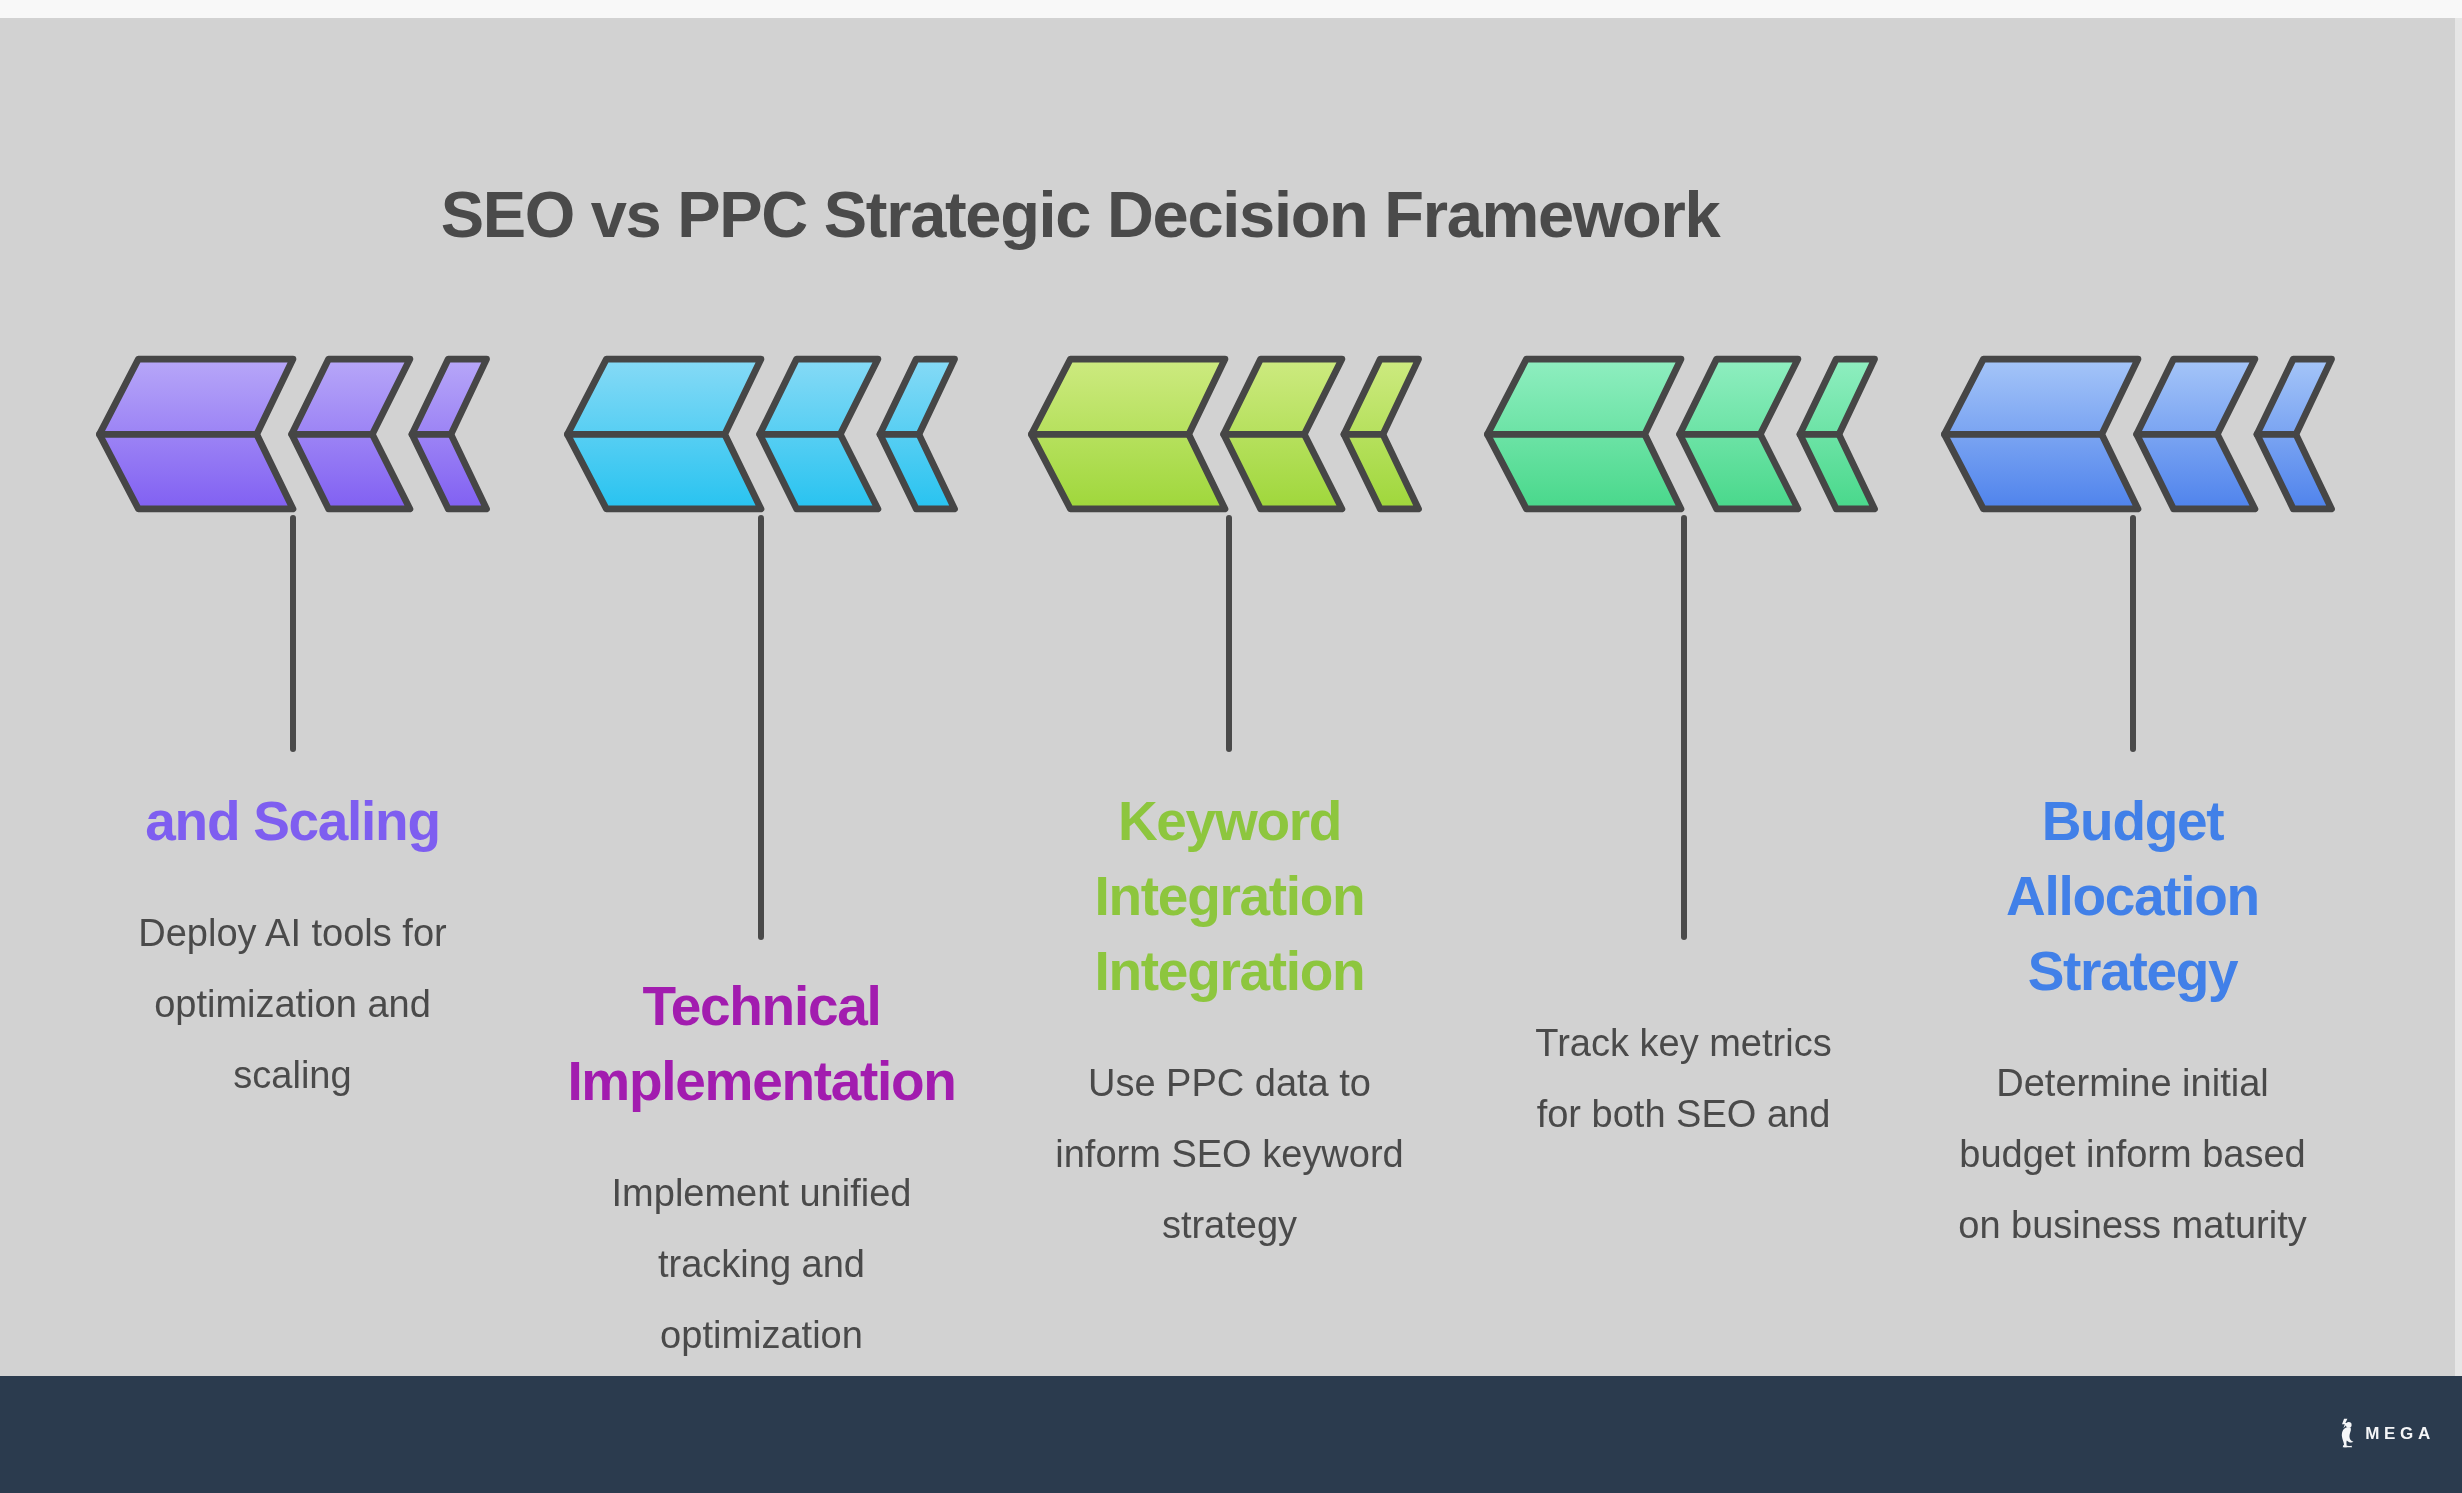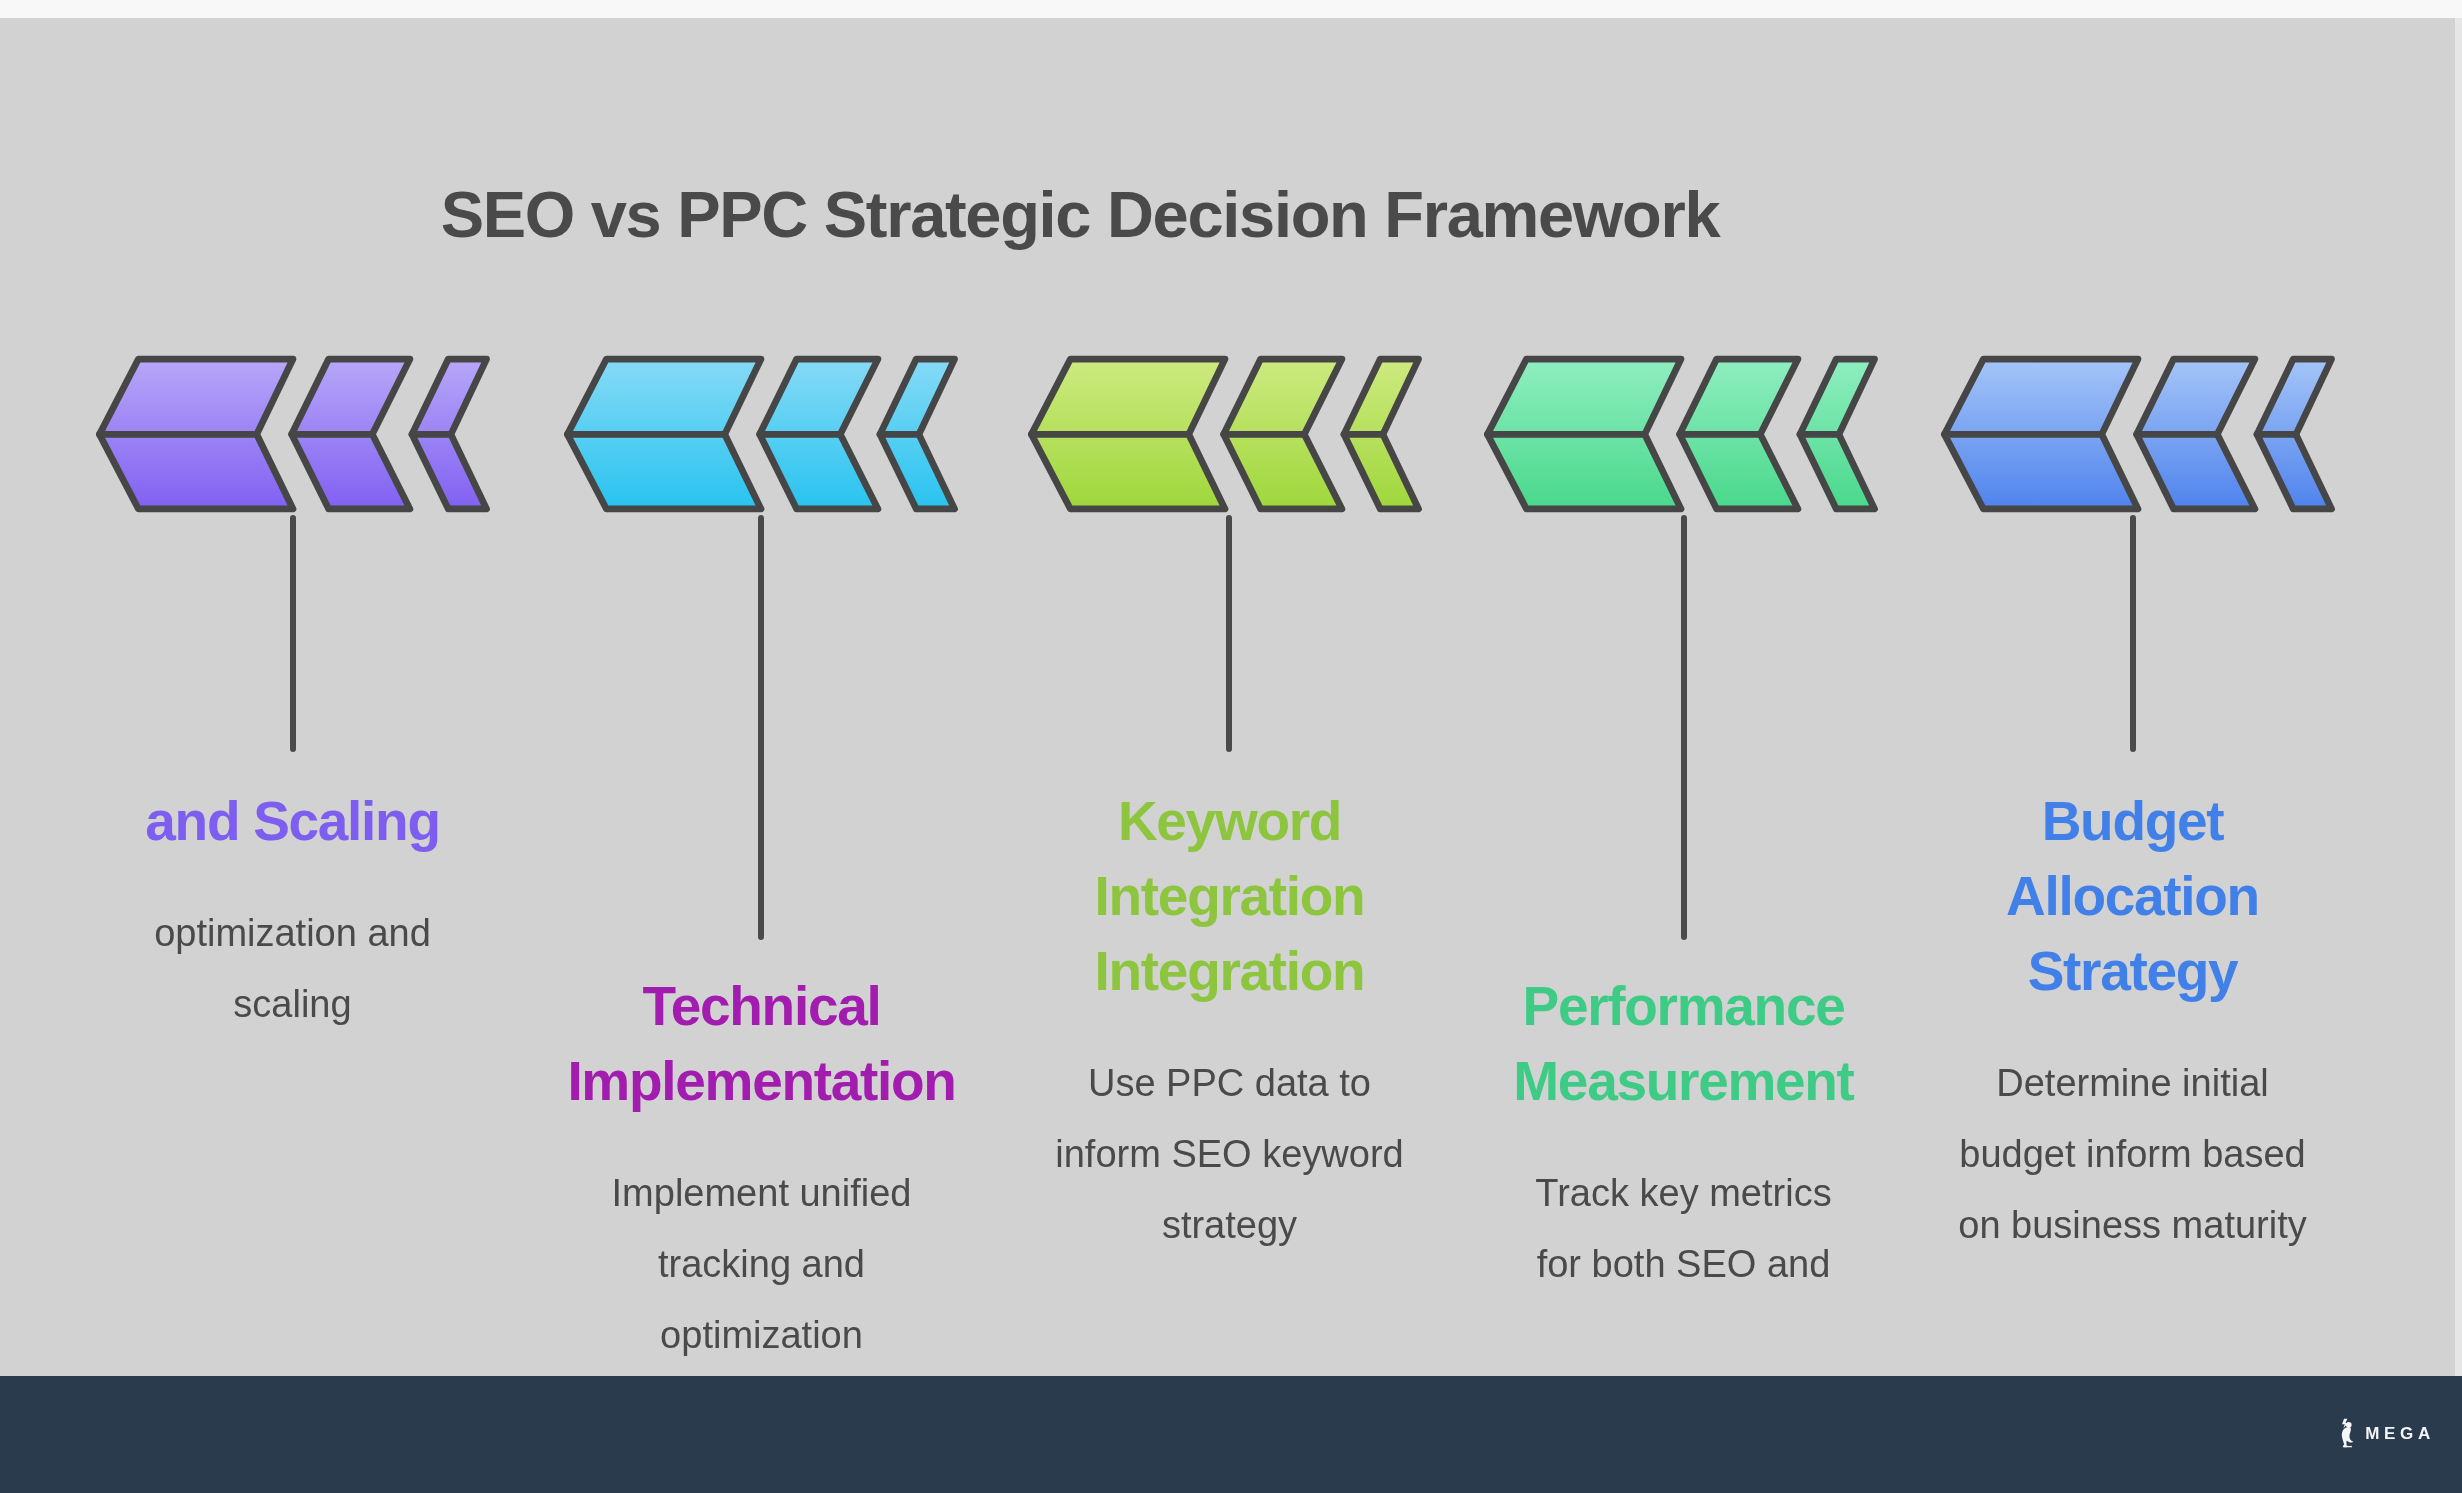--- a/index.html
+++ b/index.html
@@ -52,20 +52,21 @@
         <path d="M286,112 L406,112" fill="none" stroke="#464646" stroke-width="10" stroke-linejoin="round" stroke-linecap="round"></path>
         <path d="M519,0 L576,0 L523,112 L576,223 L519,223 L465,112 Z" fill="url(#grad0)" stroke="#464646" stroke-width="10" stroke-linejoin="round" stroke-linecap="round"></path>
         <path d="M465,112 L523,112" fill="none" stroke="#464646" stroke-width="10" stroke-linejoin="round" stroke-linecap="round"></path>
       </svg>
       <div class="connector" style="left:290px;top:515px;height:237px"></div>
       <div class="text-col" style="left:77px;top:784px">
         <div class="step-heading" style="color:#7e5ef0">
           <span class="heading-line">and Scaling</span>
         </div>
         <div class="step-body">
+          <span class="body-line">Deploy AI tools for</span>
           <span class="body-line">optimization and</span>
           <span class="body-line">scaling</span>
         </div>
       </div>
     </div>
     <div>
       <svg class="group-svg" style="left:559px;top:351px" width="404" height="166" viewBox="-12 -12 600 247">
         <defs>
           <linearGradient id="grad1" x1="0" y1="0" x2="0" y2="1">
             <stop offset="0" stop-color="#86daf6"></stop>
@@ -131,24 +132,20 @@
         </defs>
         <path d="M58,0 L288,0 L234,112 L288,223 L58,223 L0,112 Z" fill="url(#grad3)" stroke="#464646" stroke-width="10" stroke-linejoin="round" stroke-linecap="round"></path>
         <path d="M0,112 L234,112" fill="none" stroke="#464646" stroke-width="10" stroke-linejoin="round" stroke-linecap="round"></path>
         <path d="M341,0 L462,0 L406,112 L462,223 L341,223 L286,112 Z" fill="url(#grad3)" stroke="#464646" stroke-width="10" stroke-linejoin="round" stroke-linecap="round"></path>
         <path d="M286,112 L406,112" fill="none" stroke="#464646" stroke-width="10" stroke-linejoin="round" stroke-linecap="round"></path>
         <path d="M519,0 L576,0 L523,112 L576,223 L519,223 L465,112 Z" fill="url(#grad3)" stroke="#464646" stroke-width="10" stroke-linejoin="round" stroke-linecap="round"></path>
         <path d="M465,112 L523,112" fill="none" stroke="#464646" stroke-width="10" stroke-linejoin="round" stroke-linecap="round"></path>
       </svg>
       <div class="connector" style="left:1681px;top:515px;height:425px"></div>
       <div class="text-col" style="left:1468px;top:969px">
-        <div class="step-heading" style="color:#3ecb85">
-          <span class="heading-line">Performance</span>
-          <span class="heading-line">Measurement</span>
-        </div>
         <div class="step-body">
           <span class="body-line">Track key metrics</span>
           <span class="body-line">for both SEO and</span>
         </div>
       </div>
     </div>
     <div>
       <svg class="group-svg" style="left:1936px;top:351px" width="404" height="166" viewBox="-12 -12 600 247">
         <defs>
           <linearGradient id="grad4" x1="0" y1="0" x2="0" y2="1">

